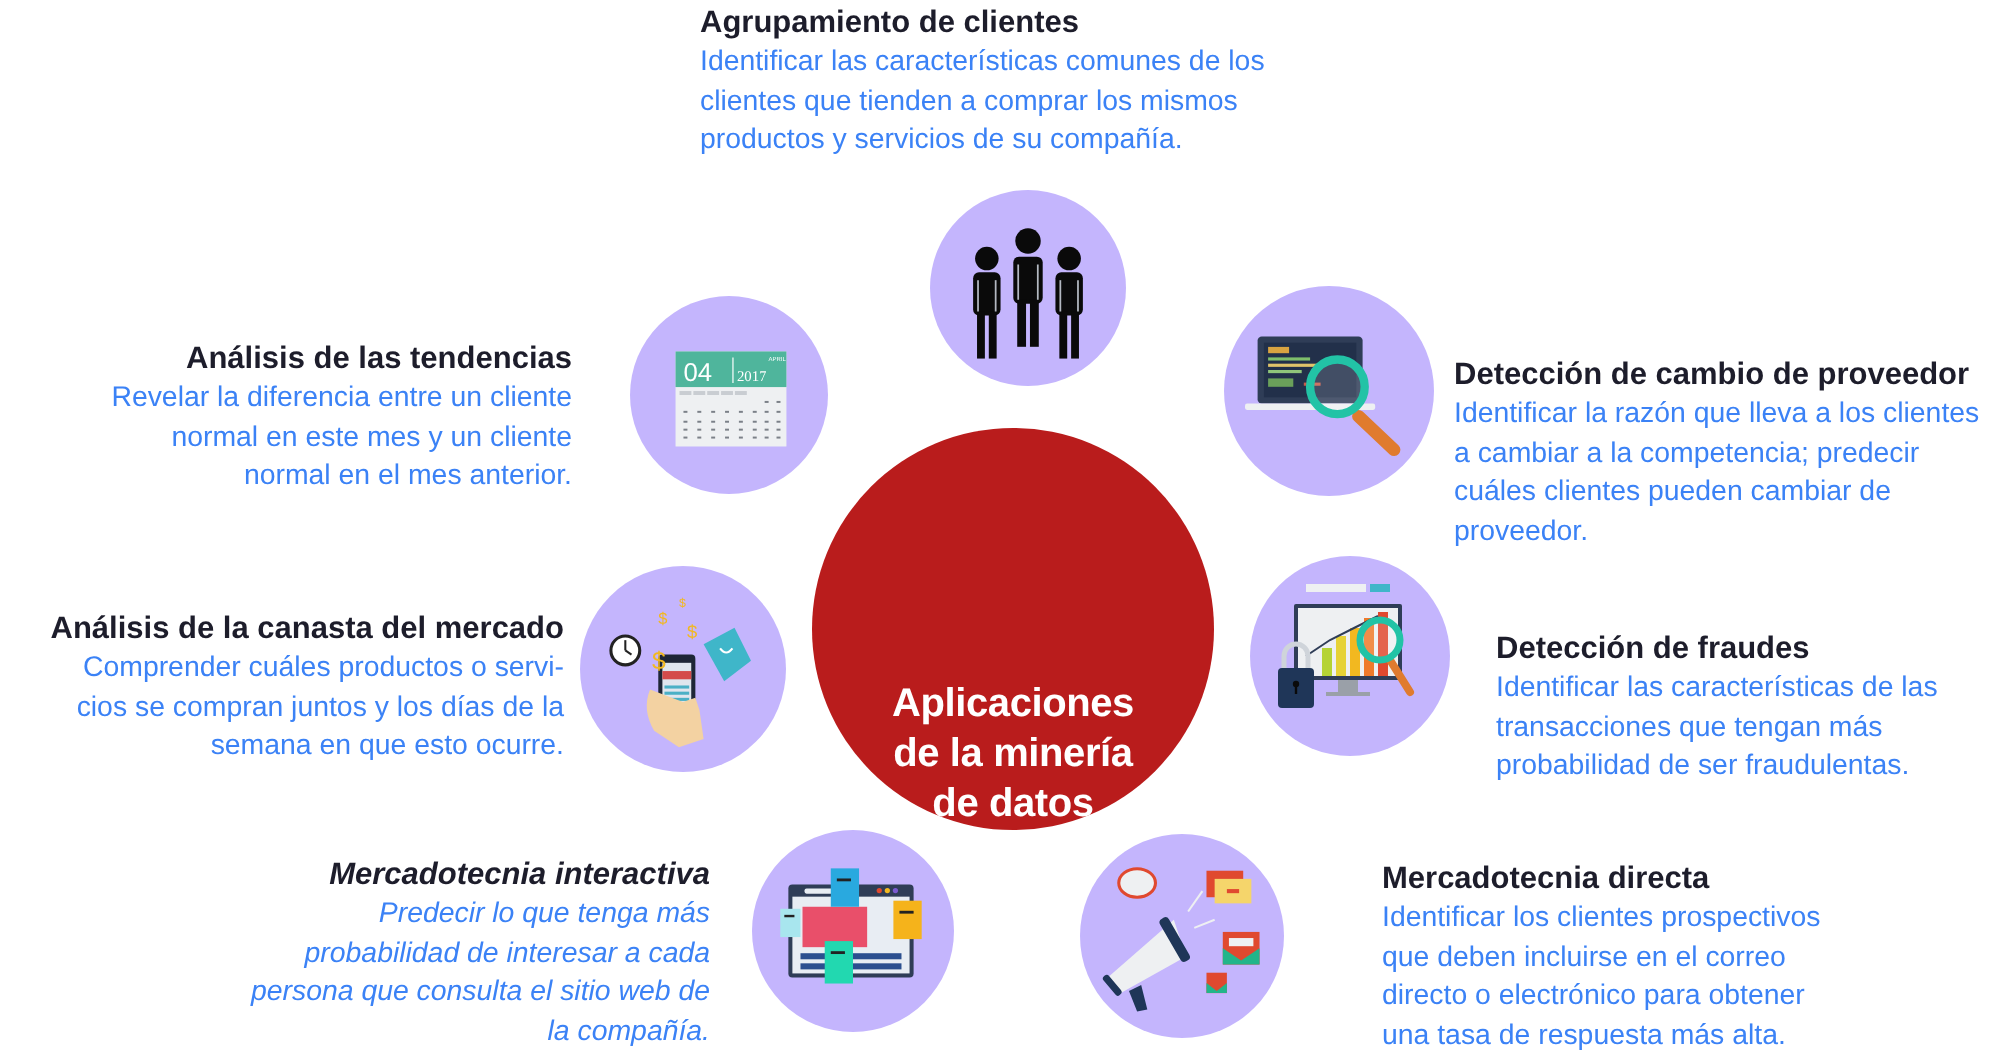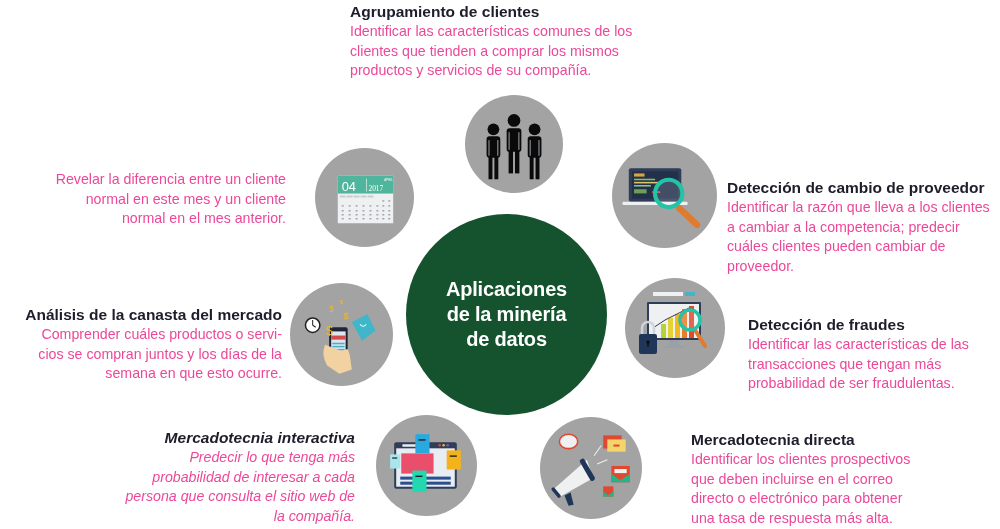--- a/index.html
+++ b/index.html
@@ -1,25 +1,25 @@
 <!DOCTYPE html>
 <html><head>
   <meta charset="utf-8">
   <style>
     html, body { margin:0; padding:0; }
     body { width:1000px; height:529px; background:#ffffff; position:relative; overflow:hidden;
            font-family:"Liberation Sans", "DejaVu Sans", sans-serif; color:#1d1d2b; }
-    .circle { position:absolute; border-radius:50%; background:#a3a3a3; }
+    .circle { position:absolute; border-radius:50%; background:#c4b5fd; }
     .circle svg { position:absolute; left:0; top:0; width:100%; height:100%; }
     .center { position:absolute; left:406px; top:214px; width:201px; height:201px; border-radius:50%;
-              background:#14532d; display:flex; align-items:center; justify-content:center; }
+              background:#b91c1c; display:flex; align-items:flex-end; justify-content:center; }
     .center-text { color:#ffffff; font-weight:bold; font-size:20px; line-height:25px; text-align:center; white-space:pre-line; letter-spacing:-0.2px; }
     .block { position:absolute; }
     .title { font-weight:bold; font-size:15.5px; line-height:20px; color:#1d1d2b; white-space:nowrap; }
-    .desc { font-size:14.2px; line-height:19.5px; color:#ec4899; white-space:pre-line; }
+    .desc { font-size:14.2px; line-height:19.5px; color:#3b82f6; white-space:pre-line; }
     .right { text-align:right; }
     .centered { }
   </style>
 </head>
 <body>
 
 <div class="center">
   <div class="center-text">Aplicaciones
 de la minería
 de datos</div>
@@ -105,20 +105,21 @@
         <rect x="41" y="71" width="2" height="1"></rect>
         <rect x="48" y="71" width="2" height="1"></rect>
         <rect x="55" y="71" width="2" height="1"></rect>
         <rect x="62" y="71" width="2" height="1"></rect>
         <rect x="68" y="71" width="2" height="1"></rect>
         <rect x="74" y="71" width="2" height="1"></rect>
     </g>
   </svg>
 </div>
 <div class="block right" style="left:20px;top:170px;width:266px;">
+  <div class="title">Análisis de las tendencias</div>
   <div class="desc">Revelar la diferencia entre un cliente
 normal en este mes y un cliente
 normal en el mes anterior.</div>
 </div>
 
 <div class="circle" style="left:612px;top:143px;width:105px;height:105px;">
   <svg viewBox="0 0 100 100">
     <rect x="16" y="24" width="50" height="32" rx="2" fill="#2f3d57"></rect>
     <rect x="19" y="27" width="44" height="26" fill="#22304a"></rect>
     <rect x="21" y="29" width="10" height="3" fill="#d9a441"></rect>

